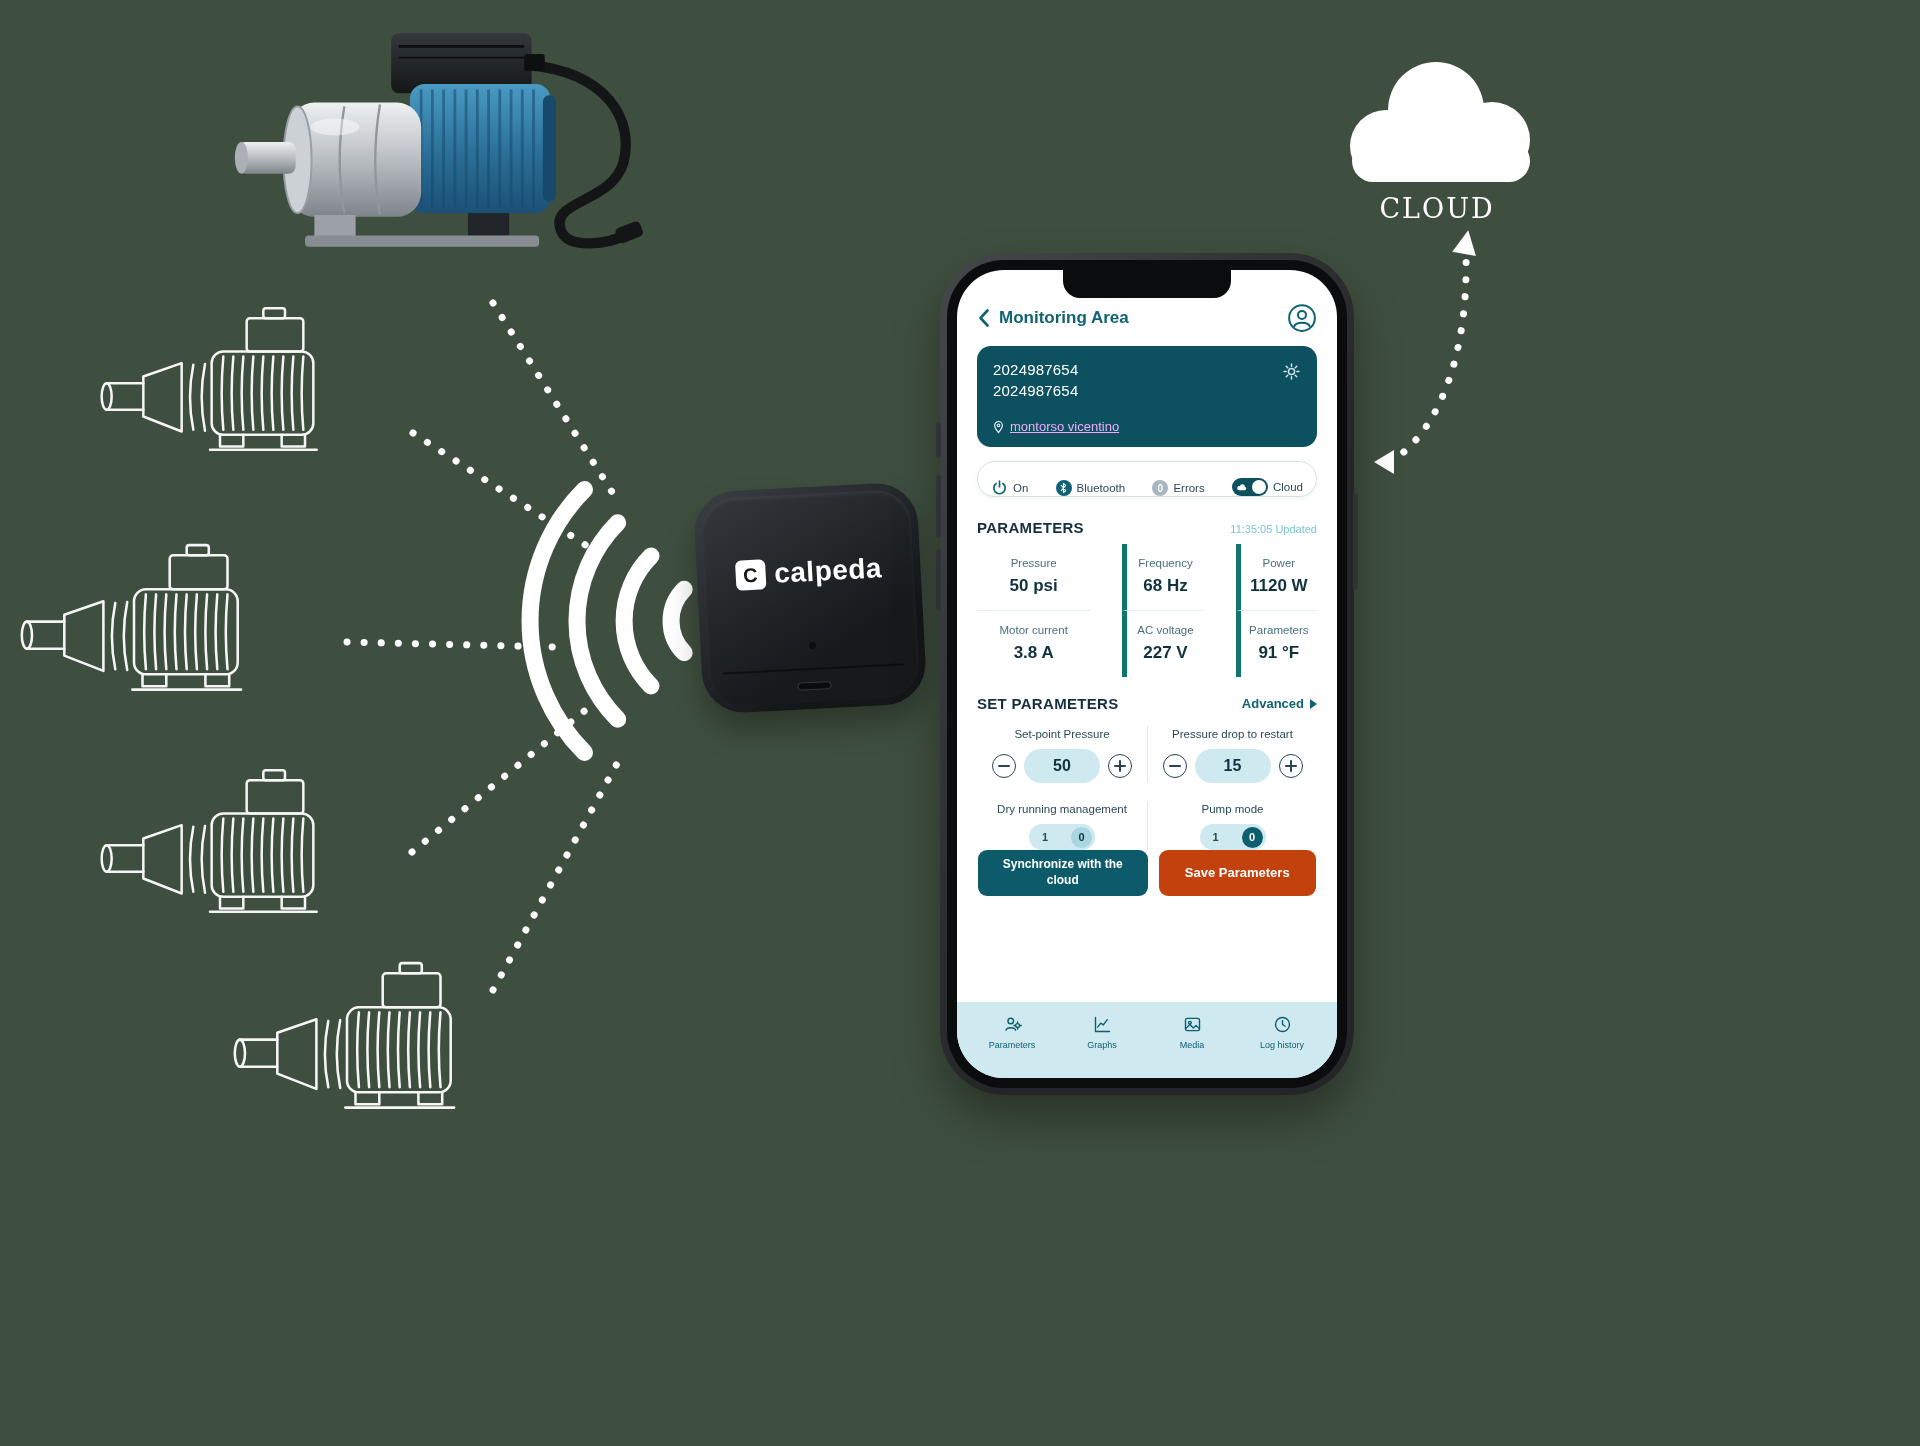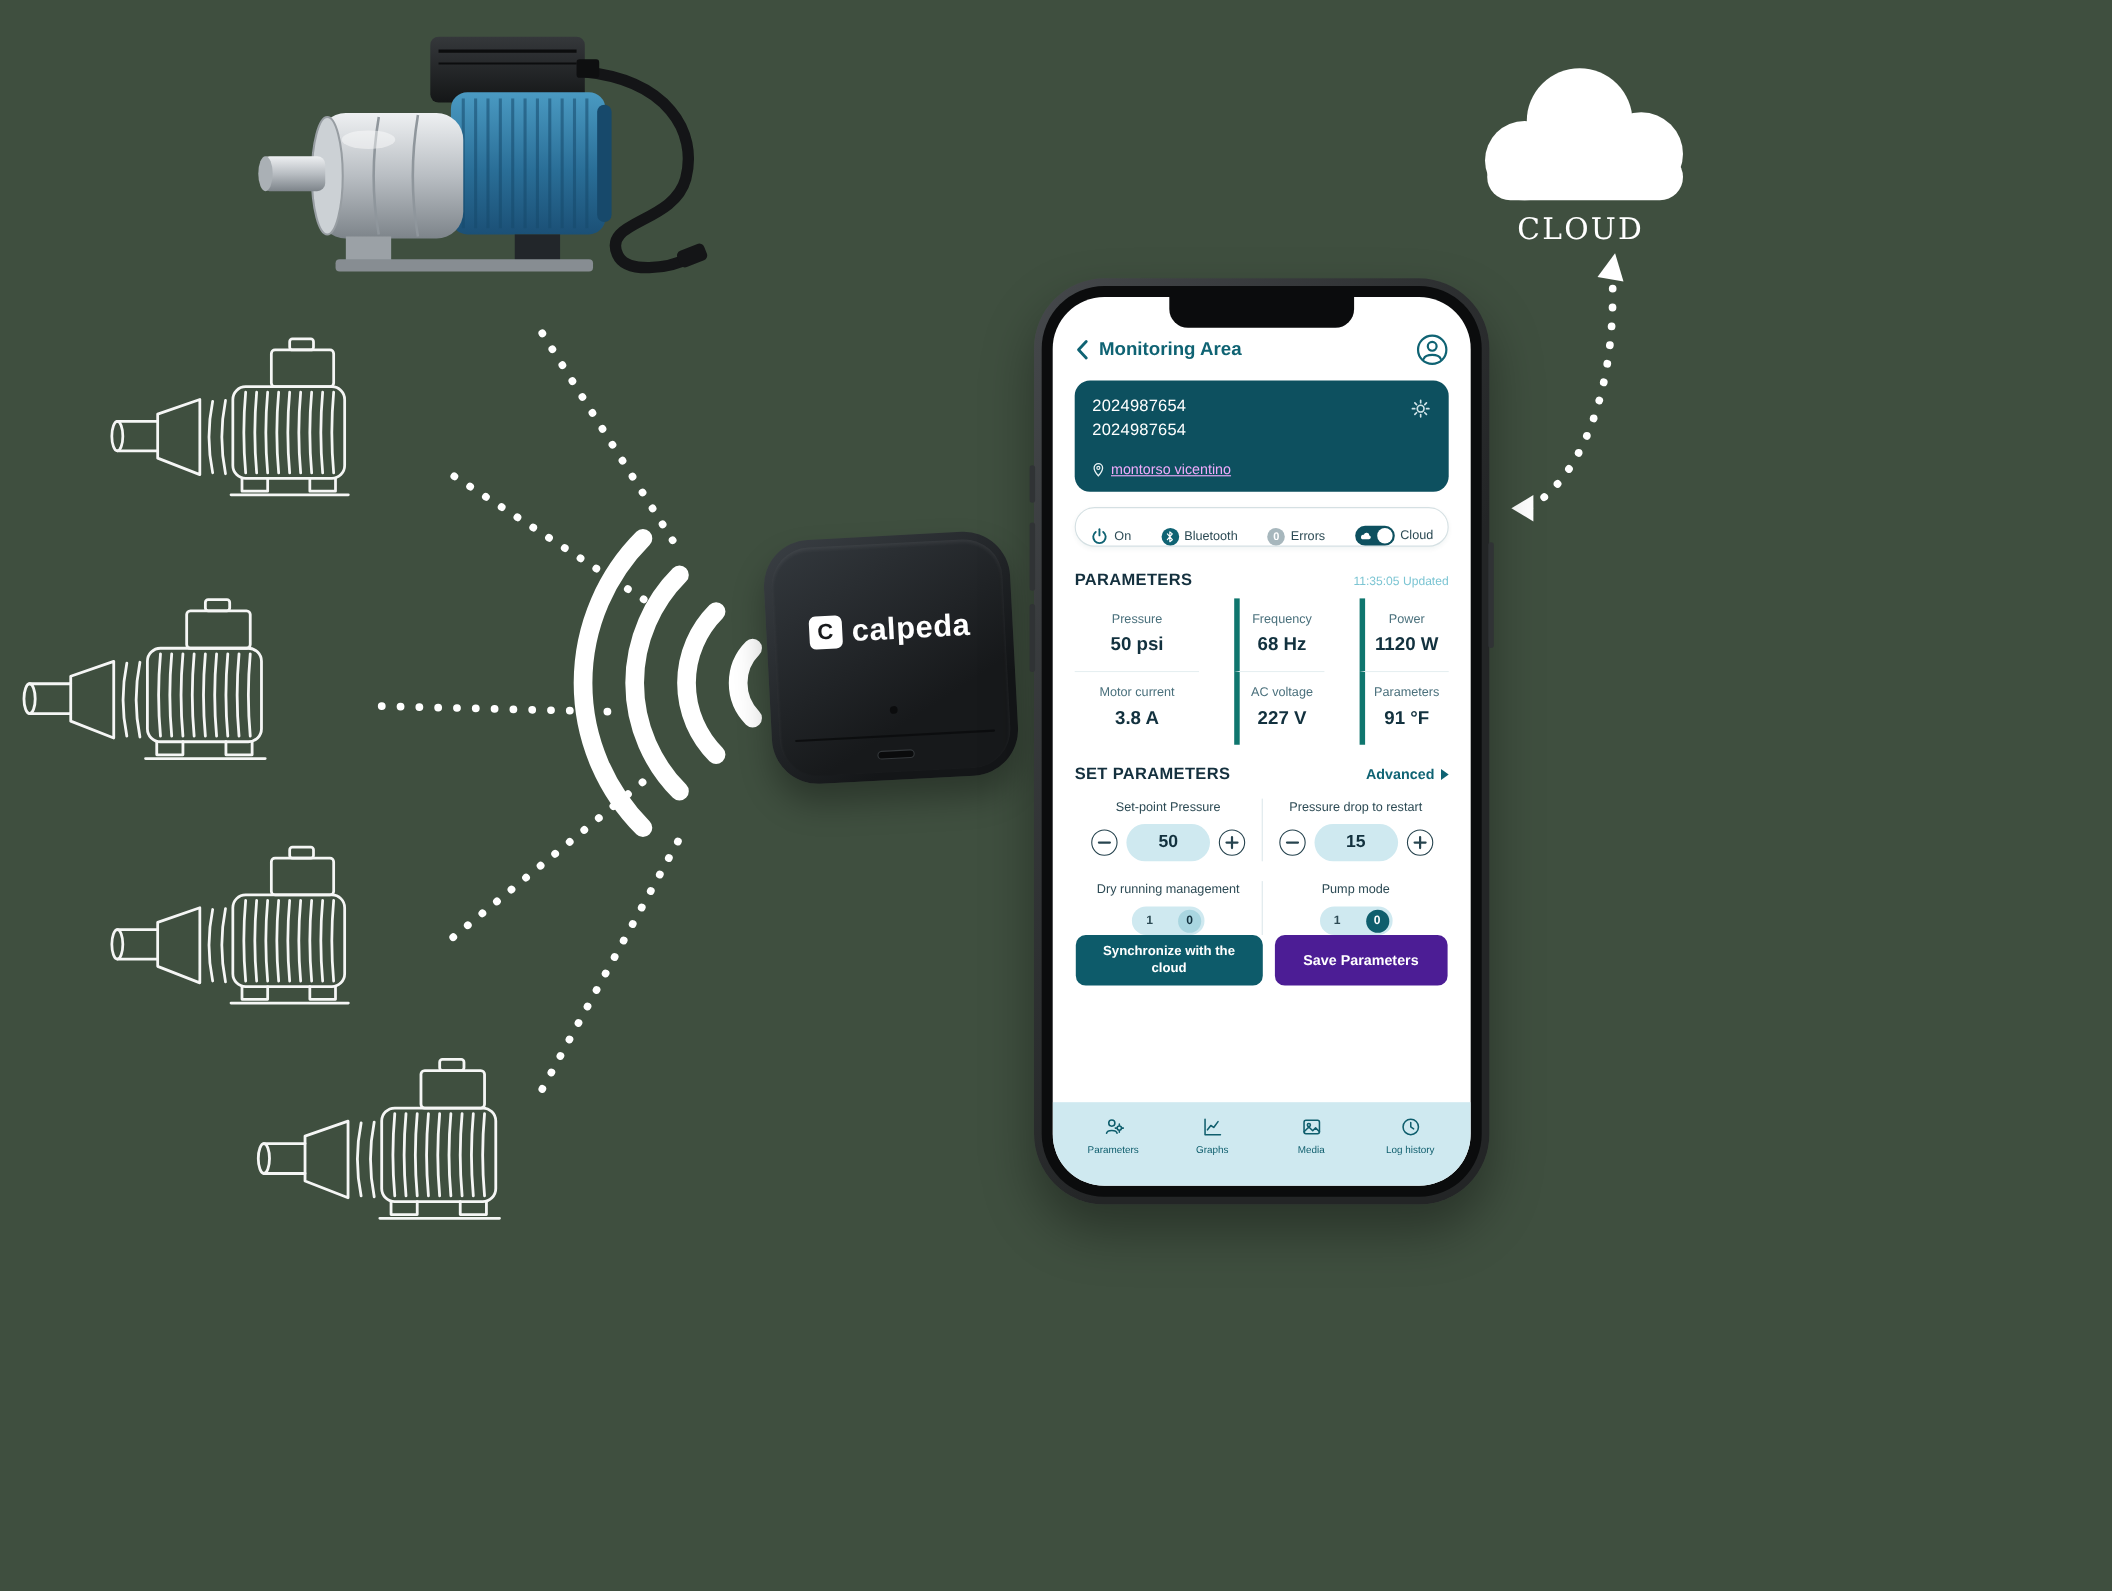--- a/index.html
+++ b/index.html
@@ -110,21 +110,21 @@
   .toggle-pill { margin:9px auto 0; width:66px; height:26px; border-radius:13px; background:#cfe9f0;
     display:flex; align-items:center; justify-content:space-between; padding:0 3px; cursor:pointer; }
   .t-opt { width:26px; text-align:center; font-size:11px; font-weight:700; color:#2c4a54; }
   .t-sel { width:21px; height:21px; border-radius:50%; display:flex; align-items:center; justify-content:center; font-size:11px; font-weight:700; }
   .t-sel-light { background:#a9d6e0; color:#12313e; }
   .t-sel-dark { background:#0f5e6d; color:#fff; }
 
   .action-row { display:flex; gap:11px; padding:0 1px; }
   .btn-sync { flex:1; background:#0d5b6a; border:none; border-radius:9px; color:#fff; font-weight:700; font-size:12px;
     line-height:1.3; padding:7px 14px; cursor:pointer; font-family:inherit; }
-  .btn-save { flex:1; background:#4c1d95; border:none; border-radius:9px; color:#fff; font-weight:700; font-size:13px;
+  .btn-save { flex:1; background:#c2410c; border:none; border-radius:9px; color:#fff; font-weight:700; font-size:13px;
     padding:7px 8px; cursor:pointer; font-family:inherit; }
 
   .bottom-nav { position:absolute; left:0; right:0; bottom:0; height:76px; background:#cfe9f0;
     display:flex; justify-content:space-around; align-items:flex-start; padding:12px 10px 0; }
   .nav-item { display:flex; flex-direction:column; align-items:center; gap:5px; cursor:pointer; width:70px; }
   .nav-label { font-size:9px; color:#0f5e6d; }
 </style>
 </head>
 <body>
 

